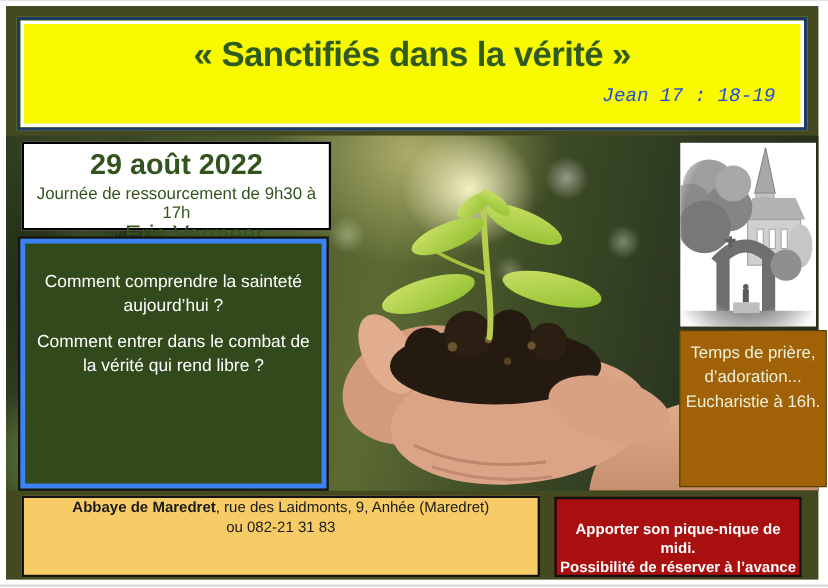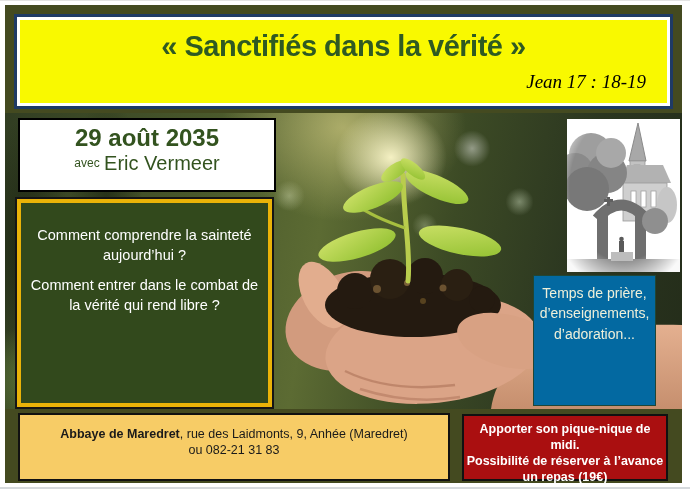--- a/index.html
+++ b/index.html
@@ -26,22 +26,22 @@
     background:#f9f900;
     border:3px solid #1e3a66;
     box-shadow:inset 0 0 0 3px #ffffff;
   }
   .banner .title{
     margin-top:13px; text-align:center;
     font-size:29px; font-weight:bold; color:#2f5a22; letter-spacing:-0.5px;
   }
   .banner .ref{
     position:absolute; right:24px; top:54px;
-    font-family:Liberation Serif, serif; font-style:italic;
-    font-size:19px; color:#000000;
+    font-family:Liberation Mono, monospace; font-style:italic;
+    font-size:16px; color:#1d4ed8;
   }
   
   .photo{
     position:absolute; left:0; top:108px; width:677px; height:296px;
     background:
       radial-gradient(80px 70px at 57% 15%, rgba(255,250,205,0.92), rgba(255,250,205,0) 70%),
       radial-gradient(170px 130px at 50% 5%, rgba(238,226,150,0.55), rgba(238,226,150,0) 72%),
       radial-gradient(26px 26px at 69% 12%, rgba(255,255,255,0.45), transparent 70%),
       radial-gradient(20px 20px at 76% 30%, rgba(230,245,215,0.40), transparent 70%),
       radial-gradient(30px 30px at 87% 17%, rgba(222,236,200,0.35), transparent 70%),
@@ -61,53 +61,53 @@
     background:#ffffff; border:2px solid #000000;
     text-align:center; color:#33531f; padding-top:4px;
   }
   .date-box .date{ font-size:24px; font-weight:bold; }
   .date-box .sched{ font-size:14px; margin-top:1px; }
   .date-box .avec{ font-size:12px; vertical-align:3px; }
   .date-box .speaker{ font-size:20px; font-weight:normal; }
   
   .questions-box{
     position:absolute; left:12px; top:194px; width:255px; height:208px;
-    background:#32491c; border:4px solid #eab308;
+    background:#32491c; border:4px solid #3b82f6;
     box-shadow:0 0 0 2px #151515;
     color:#ffffff; text-align:center;
     font-size:14.5px; line-height:1.4;
     padding:22px 8px 0 8px;
   }
   .questions-box p{ margin-bottom:9px; }
   
   .church{
     position:absolute; left:562px; top:114px; width:113px; height:153px;
     background:#ffffff; overflow:hidden;
   }
   
   .program-box{
-    position:absolute; left:528px; top:270px; width:123px; height:131px;
-    background:#0369a1; border:1px solid rgba(45,55,8,0.7);
+    position:absolute; left:561px; top:270px; width:123px; height:131px;
+    background:#a16207; border:1px solid rgba(45,55,8,0.7);
     color:#eef0da; text-align:center;
     font-size:14px; line-height:1.45; padding-top:7px;
   }
   
   .contact-box{
     position:absolute; left:13px; top:408px; width:432px; height:68px;
     background:#f7cc66; border:2px solid #111111;
     color:#1a1a1a; text-align:center;
-    font-size:12.5px; line-height:1.26; padding-top:12px;
+    font-size:12.5px; line-height:1.26; padding-top:1px;
   }
   .contact-box .venue{ font-weight:bold; }
   
   .meal-box{
     position:absolute; left:457px; top:409px; width:206px; height:67px;
     background:#aa0f10; border:2px solid #111111;
     color:#ffffff; font-weight:bold; text-align:center;
-    font-size:12.5px; line-height:1.28; padding-top:5px;
+    font-size:12.5px; line-height:1.28; padding-top:17px;
   }
 </style>
 </head>
 <body>
 
 <div class="flyer">
 
   <div class="photo">
     <svg width="677" height="296" viewBox="0 0 677 296">
       <defs>
@@ -157,21 +157,22 @@
       <ellipse cx="408" cy="56" rx="15" ry="6" fill="url(#leaf)" transform="rotate(40 408 56)"></ellipse>
     </svg>
   </div>
 
   <div class="banner">
     <div class="title">« Sanctifiés dans la vérité »</div>
     <div class="ref">Jean 17 : 18-19</div>
   </div>
 
   <div class="date-box">
-    <div class="date">29 août 2035</div>
+    <div class="date">29 août 2022</div>
+    <div class="sched">Journée de ressourcement de 9h30 à 17h</div>
     <div>
       <span class="avec">avec</span>
       <span class="speaker">Eric Vermeer</span>
     </div>
   </div>
 
   <div class="questions-box">
     <p>Comment comprendre la sainteté aujourd’hui ?</p>
     <p>Comment entrer dans le combat de la vérité qui rend libre ?</p>
   </div>
@@ -215,22 +216,22 @@
       <circle cx="88" cy="102" r="13" fill="#8f8f8f"></circle>
 
       <rect x="0" y="140" width="113" height="13" fill="#909090"></rect>
       <rect x="44" y="133" width="22" height="9" fill="#bdbdbd"></rect>
       <rect width="113" height="153" fill="url(#vig)"></rect>
     </svg>
   </div>
 
   <div class="program-box">
     <div>Temps de prière,</div>
-    <div>d’enseignements,</div>
     <div>d’adoration...</div>
+    <div>Eucharistie à 16h.</div>
   </div>
 
   <div class="contact-box">
     <div>
       <span class="venue">Abbaye de Maredret</span><span>, rue des Laidmonts, 9, Anhée (Maredret)</span>
     </div>
     <div>ou 082-21 31 83</div>
   </div>
 
   <div class="meal-box">

